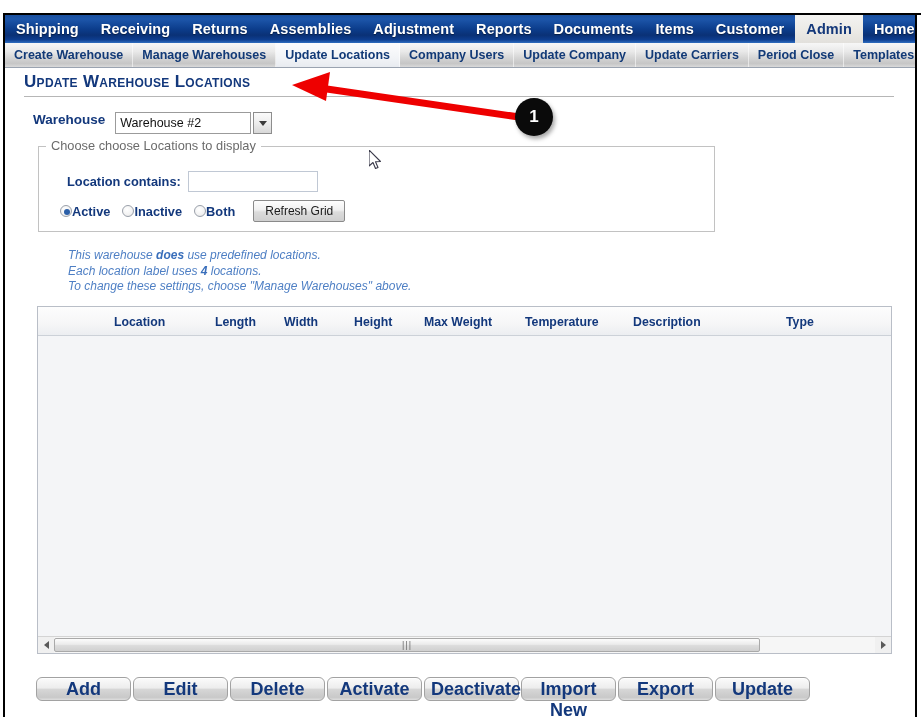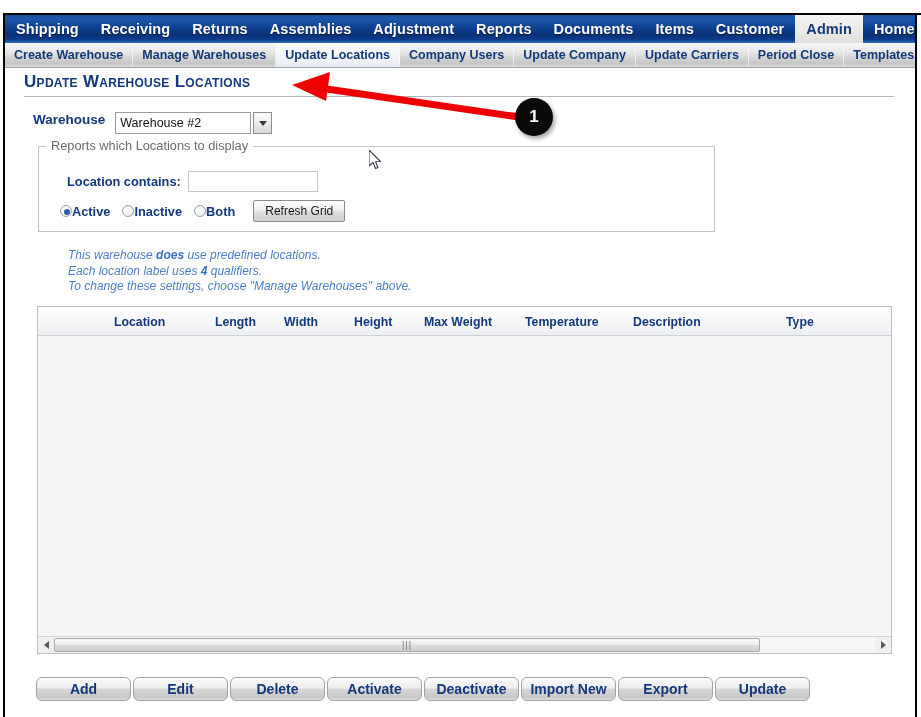--- a/index.html
+++ b/index.html
@@ -343,21 +343,21 @@
     left: 36px; top: 677px;
     display: flex;
     align-items: center;
     gap: 1px;
   }
   .btn {
     width: 95px; height: 24px;
     border: 1px solid #a2a2a2;
     border-radius: 6px;
     background: linear-gradient(to bottom, #fbfbfb 0%, #ededed 45%, #d6d6d6 52%, #c9c9c9 88%, #dedede 100%);
-    font-size: 14px;
+    font-size: 18px;
     font-weight: bold;
     color: #13387c;
     font-family: "Liberation Sans", sans-serif;
     cursor: pointer;
     margin-right: 1px;
     box-shadow: inset 0 1px 0 rgba(255,255,255,.8);
   }
   .num-loc {
     position: absolute;
     left: 832px; top: 682px;
@@ -442,21 +442,21 @@
     <span class="wh-label">Warehouse</span>
     <div class="select-box">
       <div class="select-value">Warehouse #2</div>
       <div class="select-arrow">
         <span class="caret-down"></span>
       </div>
     </div>
   </div>
 
   <div class="fset"></div>
-  <div class="fset-legend">Reports which Locations to display</div>
+  <div class="fset-legend">Choose choose Locations to display</div>
 
   <div class="loc-contains-row">
     <span class="loc-contains-label">Location contains:</span>
     <input class="text-input" type="text" placeholder="" style="">
   </div>
 
   <div class="radio-row" id="radiorow">
       <div class="radio-item">
         <span class="radio-dot checked"></span>
         <span class="radio-label">Active</span>
@@ -470,21 +470,21 @@
         <span class="radio-label">Both</span>
       </div>
       <button class="btn-refresh">Refresh Grid</button>
     </div>
 
   <div class="info-block">
     <div>
       <span>This warehouse </span><b>does</b><span> use predefined locations.</span>
     </div>
     <div>
-      <span>Each location label uses </span><b>4</b><span> qualifiers.</span>
+      <span>Each location label uses </span><b>4</b><span> locations.</span>
     </div>
     <div>To change these settings, choose "Manage Warehouses" above.</div>
   </div>
 
   <div class="grid-panel">
     <div class="grid-header" id="gridheader">
         <div class="th" style="left: 34px; margin-top: 48px;">ID</div>
         <div class="th" style="left: 76px;">Location</div>
         <div class="th" style="left: 177px;">Length</div>
         <div class="th" style="left: 246px;">Width</div>

